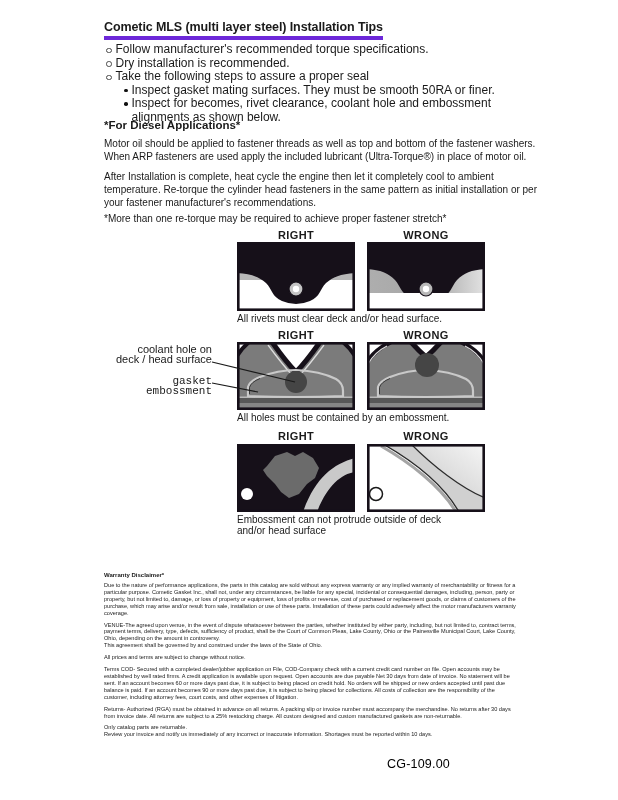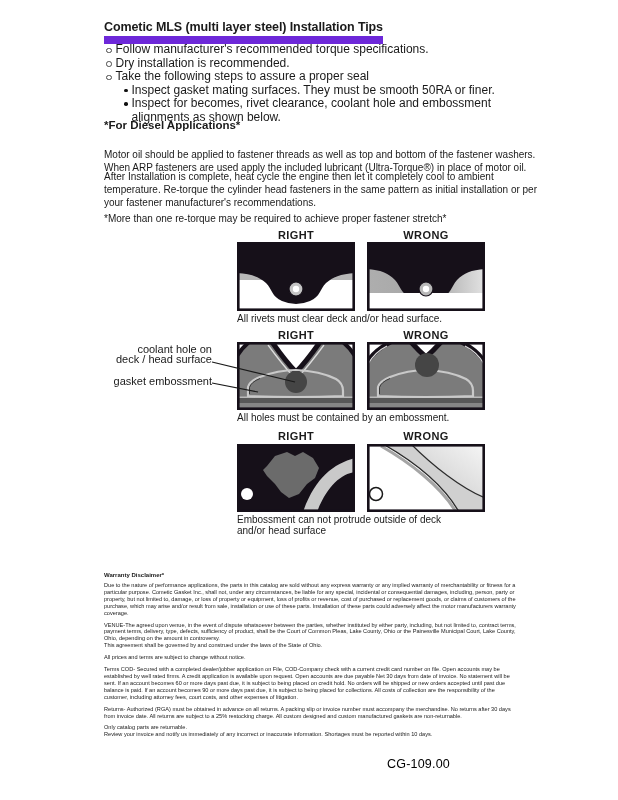--- a/index.html
+++ b/index.html
@@ -3,36 +3,36 @@
 <meta charset="utf-8">
 <style>
   html,body{margin:0;padding:0;background:#ffffff;}
   .page{
     position:relative;width:618px;height:800px;background:#fff;overflow:hidden;
     font-family:"Liberation Sans","DejaVu Sans",sans-serif;color:#1a1a1a;
   }
   .abs{position:absolute;}
   .title{
     left:104px;top:20px;font-size:12.5px;font-weight:bold;letter-spacing:-0.1px;
-    border-bottom:8px solid #6d28d9;padding-bottom:2px;display:inline-block;
+    border-bottom:4px solid #6d28d9;padding-bottom:2px;display:inline-block;
   }
   .tips{left:106px;top:43px;width:445px;font-size:12px;line-height:13.5px;}
   .bullet-row{display:flex;}
   .marker-open{
     flex:0 0 auto;width:3.5px;height:3.5px;border:1px solid #4a4a4a;border-radius:50%;
     margin:4.5px 4px 0 0;background:#fff;
   }
   .sub{margin-left:18px;}
   .marker-dot{
     flex:0 0 auto;width:3.5px;height:3.5px;border-radius:50%;background:#111;
     margin:5px 4px 0 0;
   }
   .diesel-heading{left:104px;top:119px;font-size:11.5px;font-weight:bold;}
   .para{left:104px;width:436px;font-size:10px;line-height:13.2px;}
-  .p1{top:137px;margin-top:11px;} .p2{top:170px;} .p3{top:212px;}
+  .p1{top:137px;} .p2{top:170px;} .p3{top:212px;}
   .rw-label{width:118px;text-align:center;font-size:11px;font-weight:bold;letter-spacing:0.4px;}
   .caption{left:237px;width:260px;font-size:10px;font-weight:normal;line-height:10.5px;white-space:pre-line;}
   .ann{width:100px;left:112px;text-align:right;font-size:11px;line-height:9.5px;white-space:pre-line;}
   .legal{left:104px;top:572px;width:416px;}
   .legal h4{margin:0 0 4px 0;font-size:6px;font-weight:bold;}
   .legal p{margin:0 0 5px 0;font-size:5.6px;line-height:6.9px;white-space:pre-line;color:#222;}
   .footer-code{left:387px;top:757px;font-size:12.5px;letter-spacing:0.2px;color:#000000;}
   svg{display:block;}
 </style>
 </head>
@@ -100,21 +100,21 @@
     <rect x="1.3" y="1.3" width="115.4" height="66.4" fill="none" stroke="#161019" stroke-width="2.6"></rect>
   </svg>
 
   <div class="abs caption" style="top:314px;">All rivets must clear deck and/or head surface.</div>
 
   <div class="abs rw-label" style="left:237px;top:329px;">RIGHT</div>
   <div class="abs rw-label" style="left:367px;top:329px;">WRONG</div>
 
   <div class="abs ann" style="top:345px;">coolant hole on
 deck / head surface</div>
-  <div class="abs ann" style="top:377px;">gasket embossment</div>
+  <div class="abs ann" style="top:377px;font-family:Liberation Mono, monospace;">gasket embossment</div>
   <svg class="abs" style="left:114px;top:341px;pointer-events:none;z-index:5;" width="186" height="62" viewBox="0 0 186 62">
     <line x1="98" y1="21" x2="181" y2="41" stroke="#1a1a1a" stroke-width="1.1"></line>
     <line x1="98" y1="42" x2="144" y2="51" stroke="#1a1a1a" stroke-width="1.1"></line>
   </svg>
 
   <svg class="abs" style="left:237px;top:342px;" width="118" height="68" viewBox="0 0 118 68">
     <rect width="118" height="68" fill="#7b7b7b"></rect>
     <rect y="54.5" width="118" height="1.5" fill="#b9b9b9"></rect>
     <rect y="56" width="118" height="5" fill="#585858"></rect>
     <rect y="61" width="118" height="7" fill="#868686"></rect>

